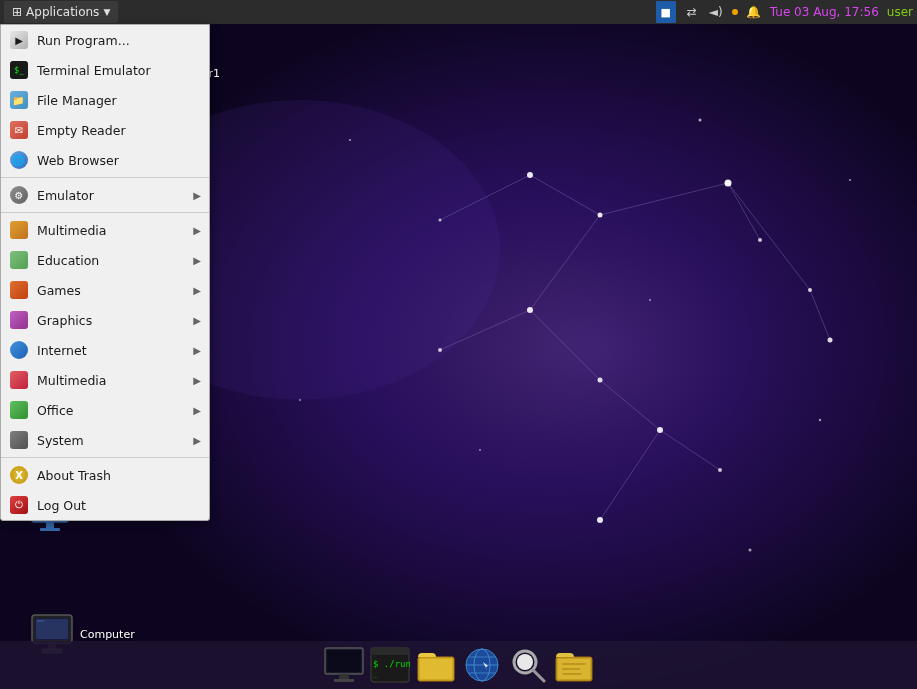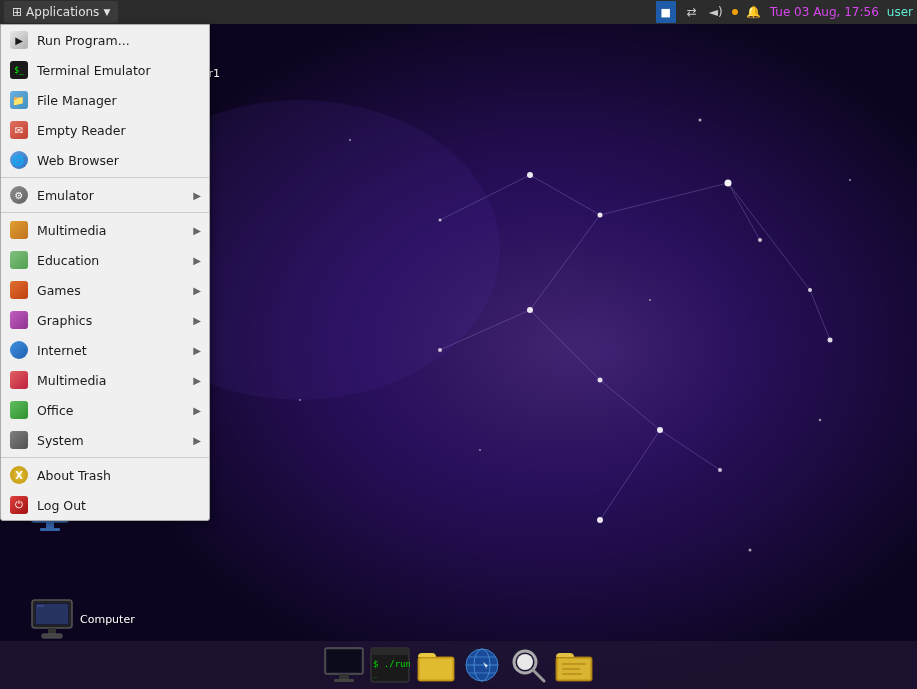--- a/index.html
+++ b/index.html
@@ -78,21 +78,21 @@
       color: #ccc;
       font-size: 12px;
     }
 
     .panel-datetime {
       color: #d946ef;
       font-size: 12px;
     }
 
     .panel-user {
-      color: #5eead4;
+      color: #84cc16;
       font-size: 12px;
     }
 
     
     .desktop-icon {
       position: absolute;
       display: flex;
       align-items: center;
       gap: 4px;
       cursor: pointer;
@@ -525,21 +525,21 @@
         <line x1="22" y1="9" x2="22" y2="11"></line>
         <line x1="22" y1="23" x2="22" y2="25"></line>
         <line x1="14" y1="17" x2="16" y2="17"></line>
         <line x1="28" y1="17" x2="30" y2="17"></line>
       </g>
     </svg>
   </div>
   <span class="icon-label">Network</span>
 </div>
 
-<div class="desktop-icon" style="position:absolute; top:596px; left:28px;">
+<div class="desktop-icon" style="position:absolute; top:611px; left:28px;">
   <div class="icon-img">
     <svg width="48" height="44" viewBox="0 0 48 44" xmlns="http://www.w3.org/2000/svg">
 
       <rect x="4" y="2" width="40" height="28" rx="3" fill="#222" stroke="#555" stroke-width="1.5"></rect>
       <rect x="7" y="5" width="34" height="22" rx="1" fill="#1a1a3a"></rect>
 
       <rect x="8" y="6" width="32" height="20" rx="1" fill="#2a3a6a" opacity="0.8"></rect>
 
       <rect x="20" y="30" width="8" height="6" fill="#333"></rect>
       <rect x="14" y="36" width="20" height="4" rx="1" fill="#444" stroke="#555" stroke-width="1"></rect>

